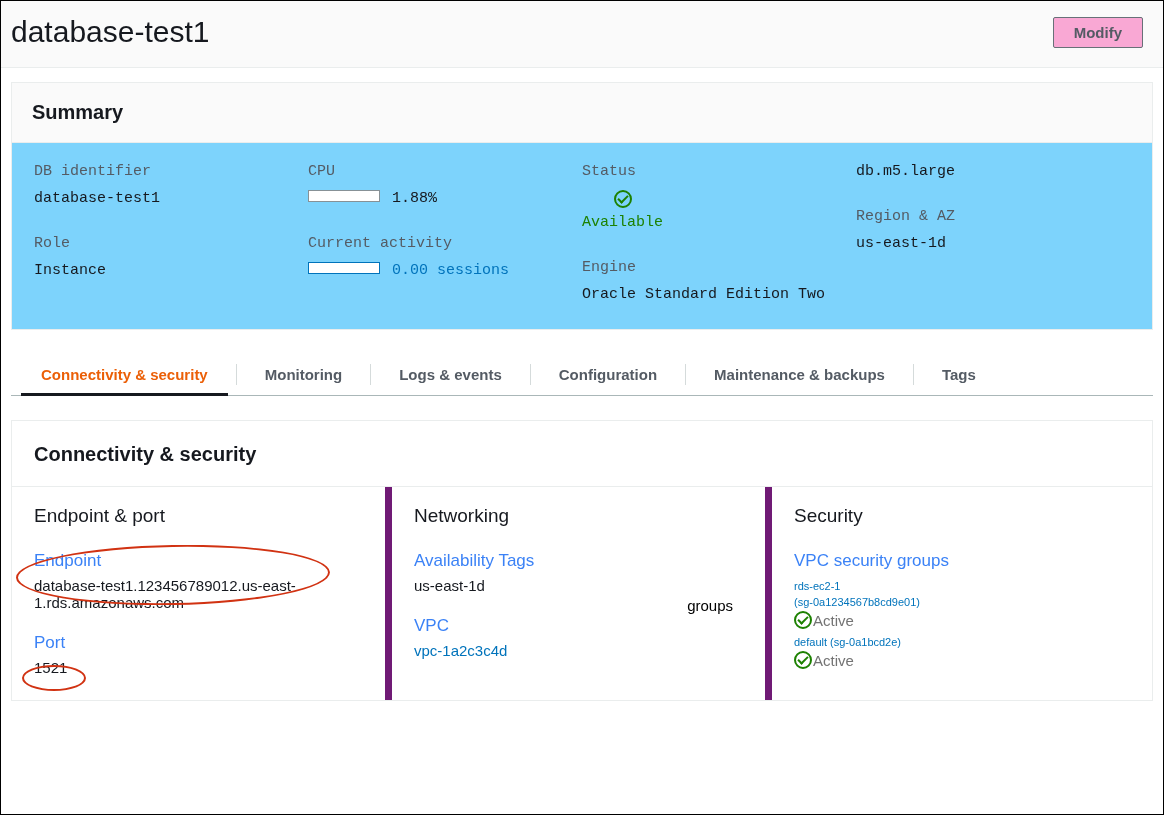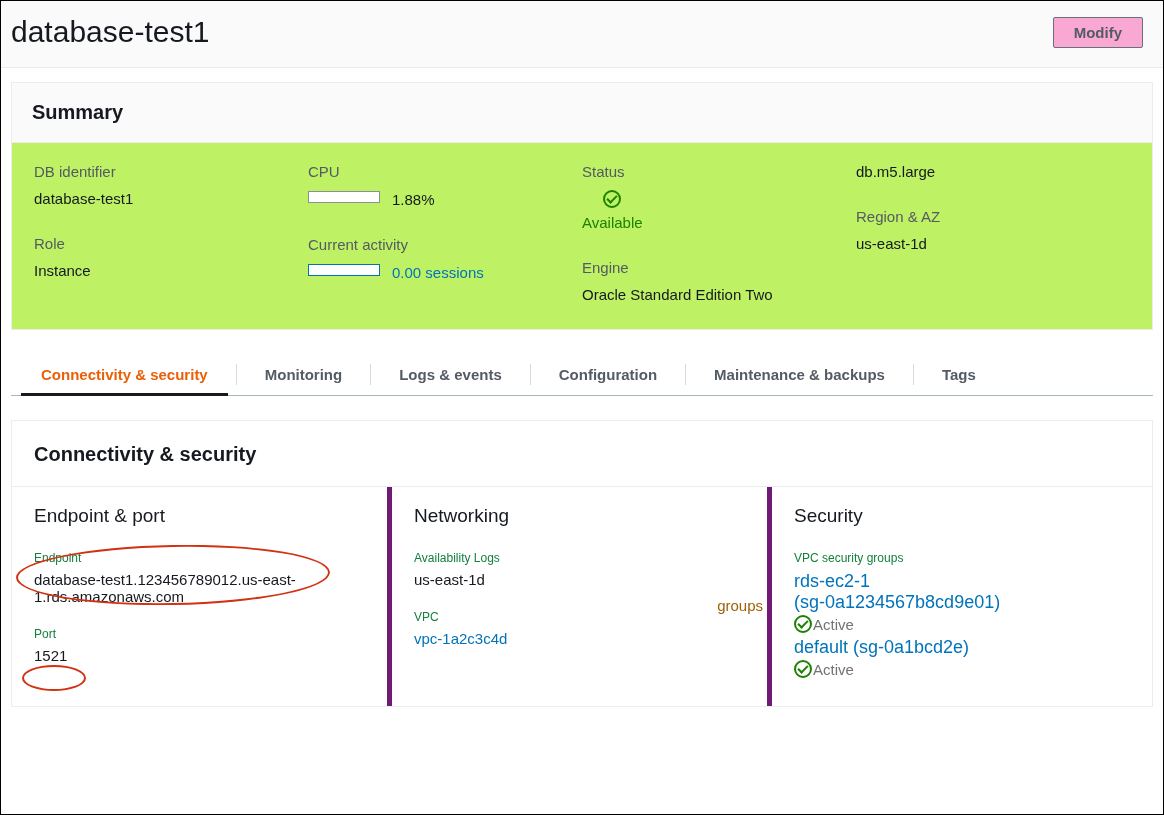--- a/index.html
+++ b/index.html
@@ -36,36 +36,37 @@
       border-radius: 2px;
       padding: 6px 20px;
       font-size: 15px;
       font-weight: 700;
       color: #545b64;
       cursor: pointer;
     }
     .panel {
       margin: 14px 10px 0 10px;
       border: 1px solid #eaeded;
-      background: #bef264;
+      background: #7dd3fc;
     }
     .panel-header {
       background: #fafafa;
       border-bottom: 1px solid #eaeded;
       padding: 18px 20px;
     }
     .panel-title {
       font-size: 20px;
       font-weight: 700;
       color: #16191f;
     }
     .summary-grid {
       display: grid;
       grid-template-columns: 1fr 1fr 1fr 1fr;
       padding: 20px 22px 26px 22px;
+      font-family: Liberation Mono, monospace;
     }
     .summary-cell { }
     .summary-label {
       font-size: 15px;
       color: #545b64;
       margin-bottom: 10px;
       font-weight: 400;
     }
     .summary-value {
       font-size: 15px;
@@ -132,39 +133,39 @@
     .conn-title {
       font-size: 20px; font-weight: 700; color: #16191f;
     }
     .conn-grid {
       display: grid;
       grid-template-columns: 1fr 1fr 1fr;
       border-top: 1px solid #eaeded;
     }
     .conn-col {
       padding: 18px 22px 24px 22px;
-      border-right: 5px solid #701a75;
+      border-right: 7px solid #701a75;
       position: relative;
     }
     .conn-col:last-child { border-right: none; }
     .col-title {
       font-size: 19px; font-weight: 400; color: #16191f; margin-bottom: 24px;
     }
     .field-label {
-      font-size: 12px; color: #15803d; margin-bottom: 6px;
+      font-size: 17px; color: #3b82f6; margin-bottom: 6px;
     }
     .field-value {
       font-size: 15px; color: #16191f; margin-bottom: 22px;
     }
     .field-value.last { margin-bottom: 0; }
     .groups-float {
-      position: absolute; right: 4px; top: 110px; font-size: 15px; color: #a16207;
+      position: absolute; right: 32px; top: 110px; font-size: 15px; color: #000000;
     }
     .sg-active { display: inline-flex; align-items: center; gap: 1px; color: #737373; font-size: 15px; margin-bottom: 4px; margin-top: 2px;}
-    .sg-link { color: #0073bb; font-size: 18px; }
+    .sg-link { color: #0073bb; font-size: 11px; }
     .circ-oval-big {
       position: absolute;
       border: 2.5px solid #d13212;
       border-radius: 50%;
       pointer-events: none;
     }
     .circ-endpoint {
       left: 4px; top: 58px; width: 314px; height: 60px;
       transform: rotate(-1deg);
     }
@@ -254,21 +255,21 @@
         <div class="field-label">Endpoint</div>
         <div class="field-value">database-test1.123456789012.us-east-1.rds.amazonaws.com</div>
         <div class="field-label">Port</div>
         <div class="field-value last">1521</div>
         <div class="circ-oval-big circ-endpoint"></div>
         <div class="circ-oval-big circ-port"></div>
       </div>
 
       <div class="conn-col">
         <div class="col-title">Networking</div>
-        <div class="field-label">Availability Logs</div>
+        <div class="field-label">Availability Tags</div>
         <div class="field-value">us-east-1d</div>
         <div class="field-label">VPC</div>
         <div class="field-value last"><span class="link">vpc-1a2c3c4d</span></div>
         <div class="groups-float">groups</div>
       </div>
 
       <div class="conn-col">
         <div class="col-title">Security</div>
         <div class="field-label">VPC security groups</div>
         <div><span class="sg-link">rds-ec2-1</span></div>

